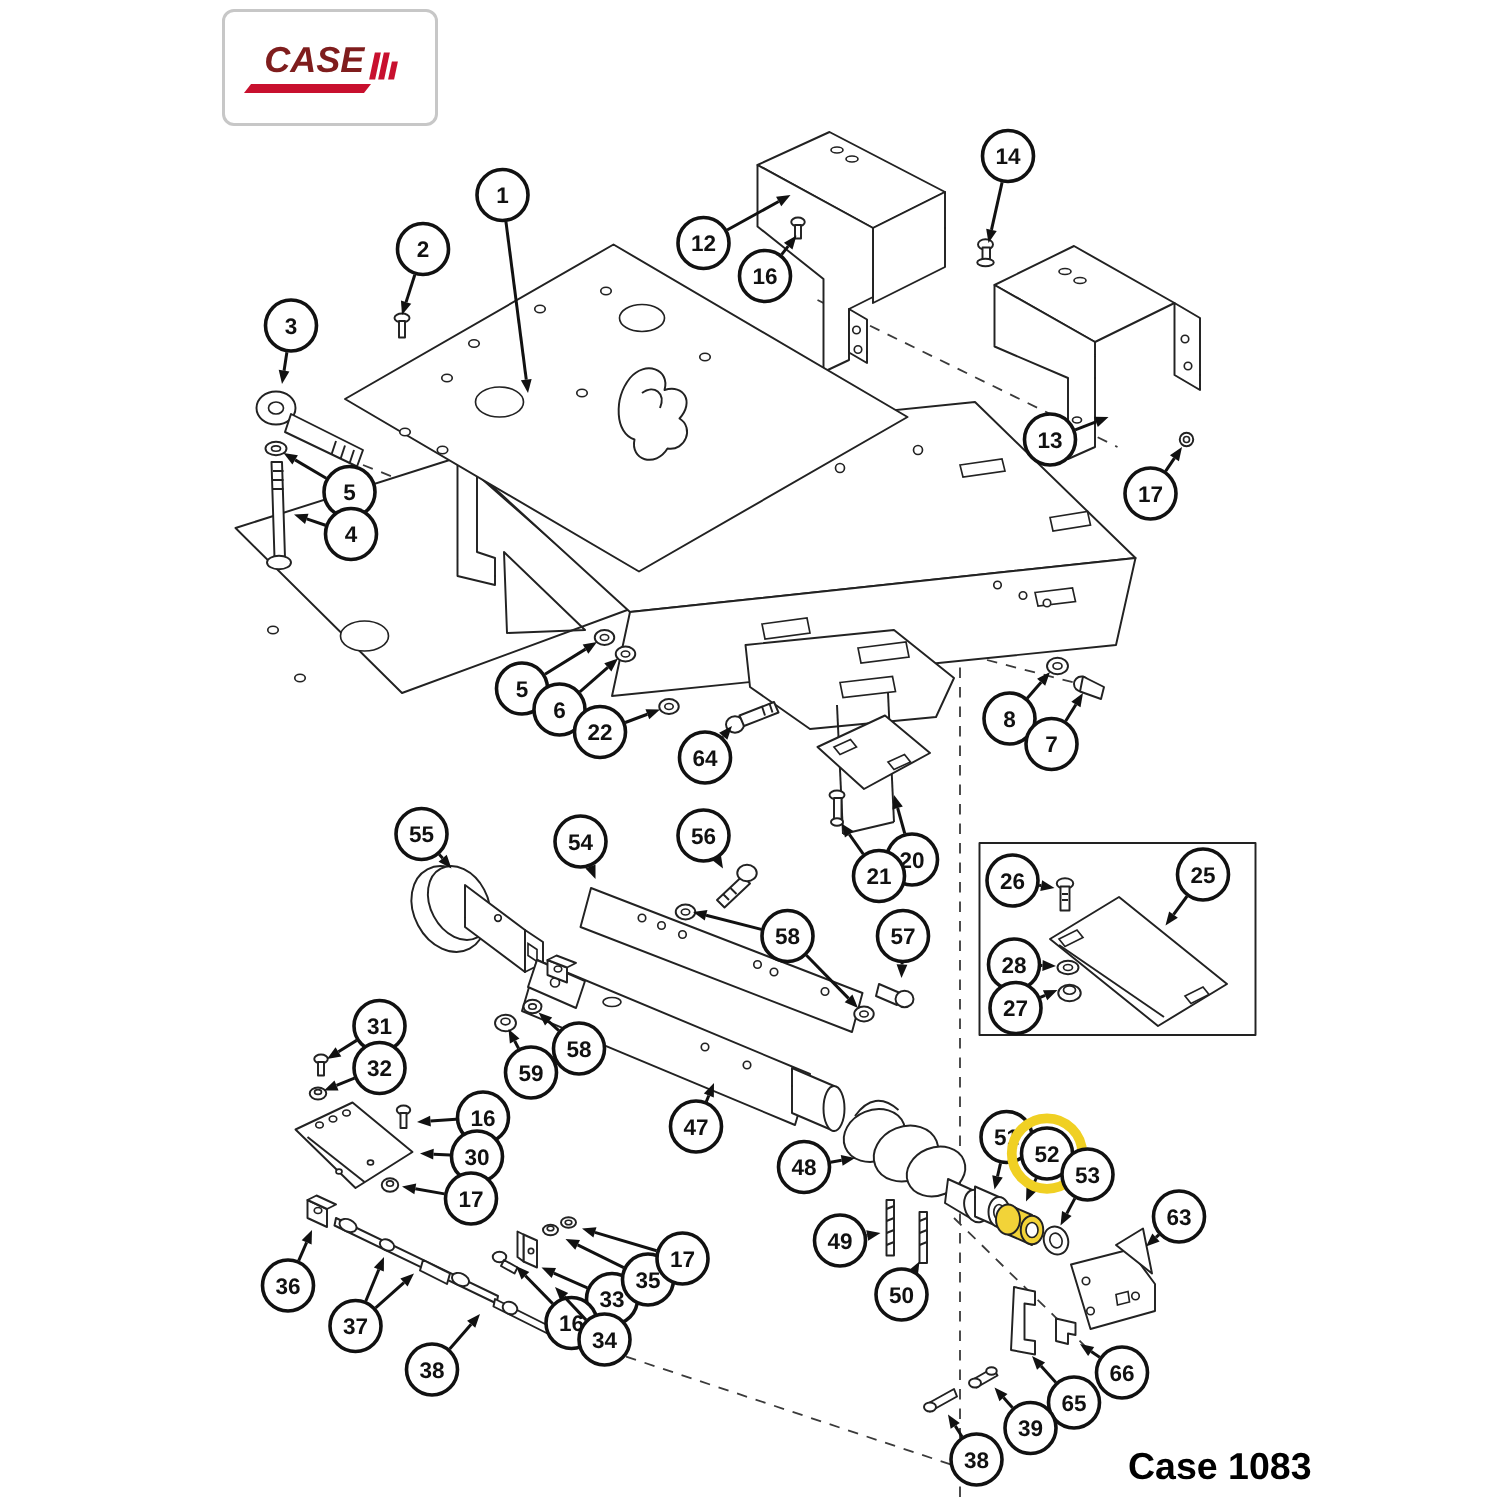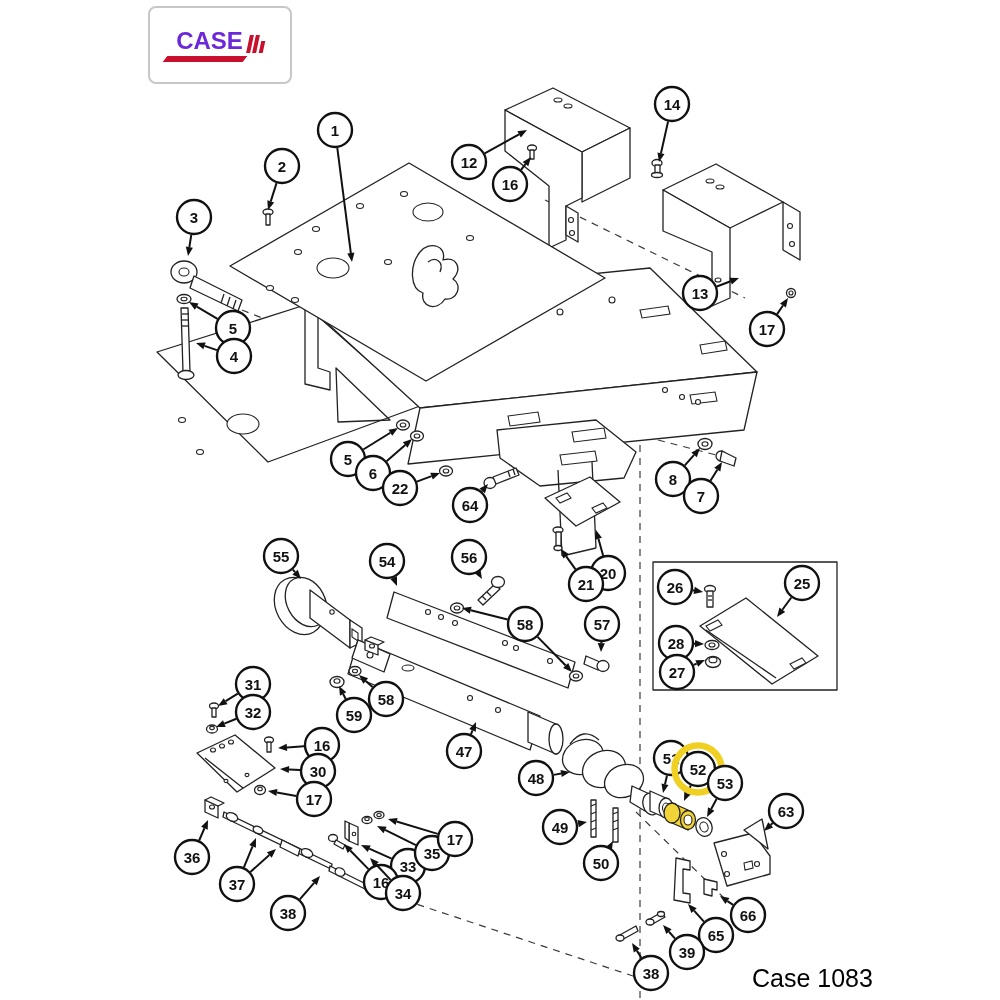--- a/index.html
+++ b/index.html
@@ -2,31 +2,31 @@
 <html><head>
 <meta charset="utf-8">
 <style>
   html,body{margin:0;padding:0;background:#fff;}
   .page{position:relative;width:1000px;height:1000px;background:#ffffff;
         font-family:"Liberation Sans",sans-serif;overflow:hidden;}
   .logo-box{position:absolute;left:148px;top:6px;width:140px;height:74px;
         border:2px solid #c7c7c7;border-radius:8px;background:#fff;
         display:flex;flex-direction:column;align-items:center;justify-content:center;}
   .logo-row{display:flex;align-items:flex-end;}
-  .case-word{font-weight:bold;font-size:24px;color:#6d28d9;
+  .case-word{font-style:italic;font-weight:bold;font-size:24px;color:#7f1d1d;
         letter-spacing:0px;line-height:1;}
   .ih-mark{display:inline-flex;margin-left:3px;position:relative;height:18px;align-items:flex-end;}
   .ih-bar{width:4px;background:#c8102e;margin-left:2px;transform:skewX(-12deg);}
   .b1{height:18px;} .b2{height:18px;} .b3{height:12px;}
   .logo-swoosh{width:80px;height:6px;background:#c8102e;transform:skewX(-38deg);
         margin-top:3px;margin-left:-30px;}
   .title{position:absolute;left:296px;top:24px;width:690px;font-size:19px;
         font-weight:bold;color:#000;}
   .footer-label{position:absolute;left:752px;top:964px;font-size:25px;
-        font-weight:normal;color:#000;}
+        font-weight:bold;color:#000;}
   svg.diagram{position:absolute;left:0;top:0;}
   .ln{fill:#ffffff;stroke:#222;stroke-width:1.3;stroke-linejoin:round;}
   .op{fill:none;stroke:#222;stroke-width:1.3;stroke-linejoin:round;}
   .hole{fill:#ffffff;stroke:#222;stroke-width:1.1;}
   .dash{fill:none;stroke:#3a3a3a;stroke-width:1.2;stroke-dasharray:7 6;}
   .callout-circle{fill:#fff;stroke:#111;stroke-width:2.4;}
   .callout-text{font:bold 15px "Liberation Sans",sans-serif;fill:#111;
         text-anchor:middle;}
   .arrow-line{stroke:#111;stroke-width:2;fill:none;}
   .arrow-head{fill:#111;stroke:none;}

